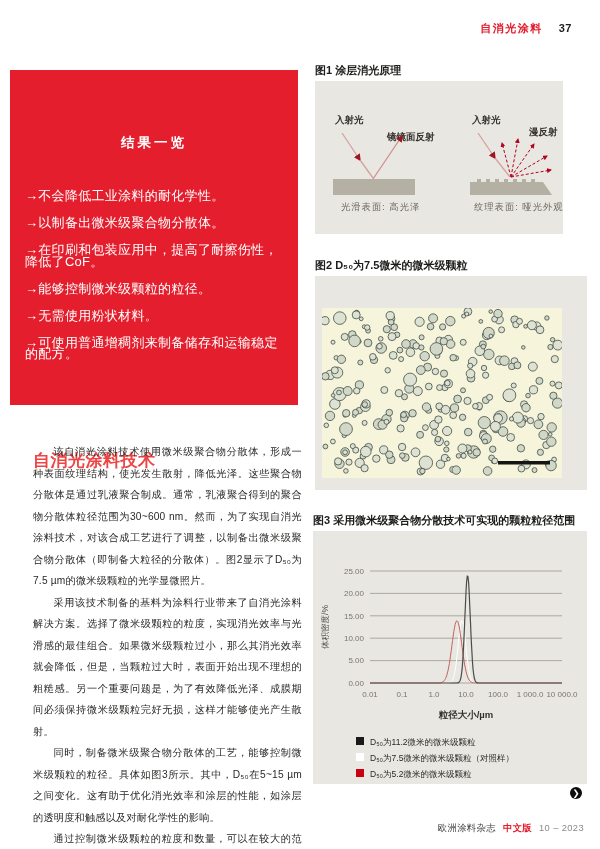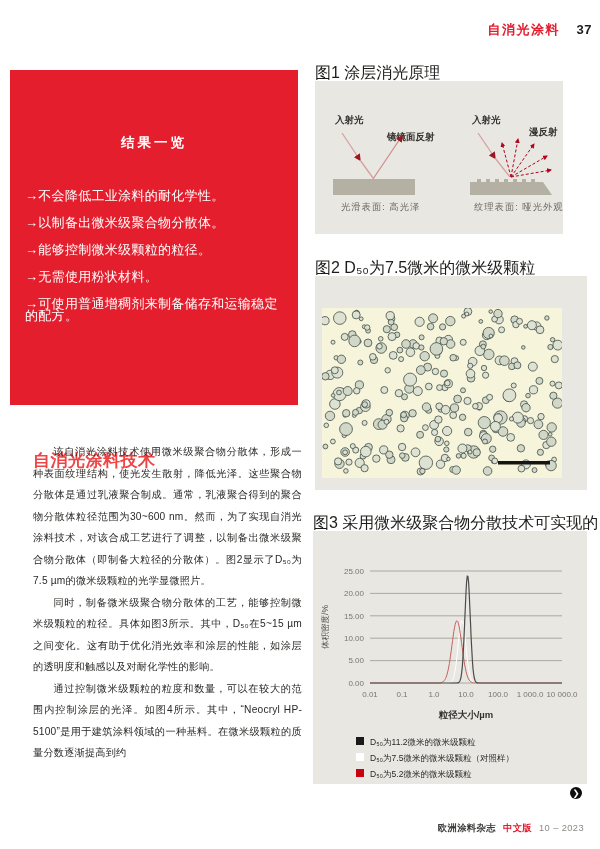--- a/index.html
+++ b/index.html
@@ -1,45 +1,45 @@
 <!DOCTYPE html>
 <html><head>
 <meta charset="utf-8">
 <style>
   html,body{margin:0;padding:0;background:#888;}
   .page{position:relative;width:600px;height:849px;background:#ffffff;overflow:hidden;
         font-family:"Liberation Sans","DejaVu Sans",sans-serif;}
   
-  .hdr{position:absolute;top:21px;right:8px;font-size:13px;}
+  .hdr{position:absolute;top:21px;right:28px;font-size:11px;}
   .hdr .t{color:#e31b2c;font-weight:bold;letter-spacing:1.5px;}
   .hdr .n{color:#1d1d1b;font-weight:bold;margin-left:13px;letter-spacing:.5px;}
   
   .resultsbox{position:absolute;left:10px;top:70px;width:288px;height:335px;background:#e41e2d;color:#fff;}
   .resultsbox h2{margin:64px 4px 0;text-align:center;font-size:13.5px;font-weight:bold;letter-spacing:3px;}
   .resultsbox ul{list-style:none;margin:38px 0 0;padding:0 15px 0 15px;}
   .resultsbox li{font-size:13px;line-height:11.5px;margin-bottom:15.5px;letter-spacing:.3px;}
   
   .section-title{position:absolute;left:33px;top:417px;font-size:17px;font-weight:bold;color:#ef4444;letter-spacing:.5px;margin-top:32px;}
   .article{position:absolute;left:33px;top:441px;width:269px;font-size:10.2px;line-height:21.5px;
            color:#2a2927;text-align:justify;letter-spacing:.2px;}
   .article p{margin:0;text-indent:2em;}
   
-  .figcap{position:absolute;font-size:16px;font-weight:normal;color:#1d1d1b;}
+  .figcap{position:absolute;font-size:11px;font-weight:bold;color:#1d1d1b;}
   #cap1{left:315px;top:63px;}
   #cap2{left:315px;top:258px;text-align:right;}
   #cap3{left:313px;top:513px;}
   .panel{position:absolute;background:#e9e7e2;}
   #fig1{left:315px;top:81px;width:248px;height:153px;}
   #fig2{left:315px;top:276px;width:272px;height:214px;}
   #fig3{left:313px;top:531px;width:274px;height:253px;}
   #micro{position:absolute;left:7px;top:32px;width:240px;height:170px;}
   .next{position:absolute;left:570px;top:787px;width:12px;height:12px;border-radius:50%;background:#0d0d0d;
         color:#fff;font-size:8.5px;line-height:12px;text-align:center;font-weight:bold;cursor:pointer;}
   .footer{position:absolute;top:822px;right:16px;font-size:9.3px;color:#3c3b39;letter-spacing:.4px;}
-  .footer .j{font-weight:bold;color:#3c3b39;}
+  .footer .j{font-weight:normal;color:#3c3b39;}
   .footer .e{font-weight:bold;color:#e31b2c;margin:0 4px;}
   .footer .i{color:#8d8a85;}
   
   .dlabel{font-size:9.5px;font-weight:bold;fill:#33312d;}
   .dcap{font-size:9.3px;fill:#6e6a62;letter-spacing:1px;}
   .ticklabel{font-size:8px;fill:#7b766c;}
   .axlabel{font-size:9.5px;font-weight:bold;fill:#33312d;}
   .yaxlabel{font-size:8.5px;fill:#55524c;}
   .legtext{font-size:8.5px;fill:#2a2927;}
 </style>
@@ -51,29 +51,31 @@
   <div class="hdr">
     <span class="t">自消光涂料</span>
     <span class="n">37</span>
   </div>
 
   <div class="resultsbox">
     <h2>结果一览</h2>
     <ul>
         <li>→不会降低工业涂料的耐化学性。</li>
         <li>→以制备出微米级聚合物分散体。</li>
+        <li>→在印刷和包装应用中，提高了耐擦伤性，降低了CoF。</li>
         <li>→能够控制微米级颗粒的粒径。</li>
         <li>→无需使用粉状材料。</li>
         <li>→可使用普通增稠剂来制备储存和运输稳定的配方。</li>
       </ul>
   </div>
 
   <div class="section-title">自消光涂料技术</div>
   <div class="article">
       <p>该自消光涂料技术使用微米级聚合物分散体，形成一种表面纹理结构，使光发生散射，降低光泽。这些聚合物分散体是通过乳液聚合制成。通常，乳液聚合得到的聚合物分散体粒径范围为30~600 nm。然而，为了实现自消光涂料技术，对该合成工艺进行了调整，以制备出微米级聚合物分散体（即制备大粒径的分散体）。图2显示了D₅₀为7.5 µm的微米级颗粒的光学显微照片。</p>
+      <p>采用该技术制备的基料为涂料行业带来了自消光涂料解决方案。选择了微米级颗粒的粒度，实现消光效率与光滑感的最佳组合。如果微米级颗粒过小，那么其消光效率就会降低，但是，当颗粒过大时，表面开始出现不理想的粗糙感。另一个重要问题是，为了有效降低光泽、成膜期间必须保持微米级颗粒完好无损，这样才能够使光产生散射。</p>
       <p>同时，制备微米级聚合物分散体的工艺，能够控制微米级颗粒的粒径。具体如图3所示。其中，D₅₀在5~15 µm之间变化。这有助于优化消光效率和涂层的性能，如涂层的透明度和触感以及对耐化学性的影响。</p>
       <p>通过控制微米级颗粒的粒度和数量，可以在较大的范围内控制涂层的光泽。如图4所示。其中，“Neocryl HP-5100”是用于建筑涂料领域的一种基料。在微米级颗粒的质量分数逐渐提高到约</p>
     </div>
 
   <div class="figcap" id="cap1">图1 涂层消光原理</div>
   <div class="panel" id="fig1">
     <svg width="272" height="153" viewBox="0 0 272 153">
       <defs>
         <marker id="ah" viewBox="0 0 10 10" refX="8" refY="5" markerWidth="5.5" markerHeight="5.5" orient="auto-start-reverse">
           <path d="M0 0L10 5L0 10z" fill="#9d1722"></path>

